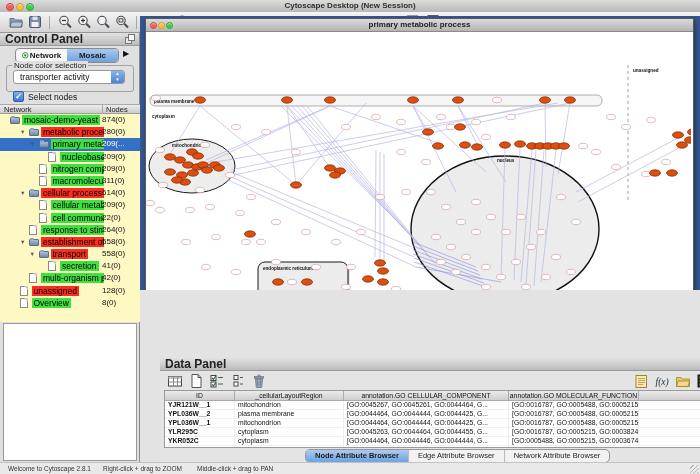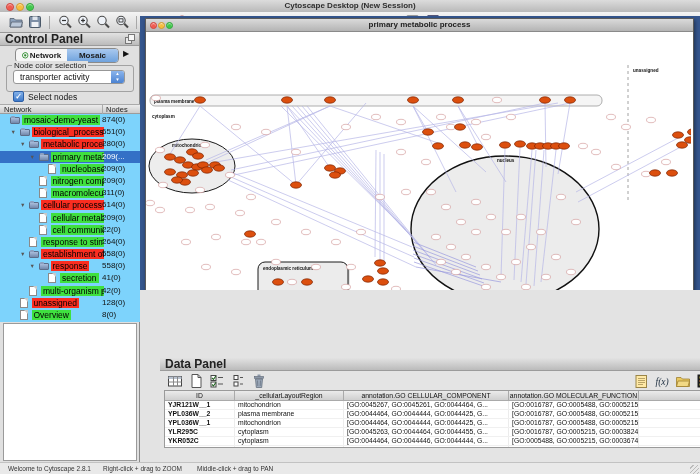--- a/index.html
+++ b/index.html
@@ -48,21 +48,21 @@
     border-radius:0 2px 2px 0;color:#fff;font-size:4.5px;line-height:6px;text-align:center;}
   .checkbox-row{position:absolute;top:58px;left:13px;display:flex;align-items:center;gap:4px;}
   .cb-box{width:9px;height:9px;background:linear-gradient(#83b1e9,#3d79ca);border:1px solid #2d5fa6;border-radius:2px;
     color:#fff;font-size:8px;line-height:9px;text-align:center;font-weight:bold;}
   .cb-label{font-size:8.5px;color:#111;}
   .tree-header{position:absolute;top:71px;left:0;width:140px;height:10px;
     background:linear-gradient(#ececec,#cccccc);border-top:1px solid #aaa;border-bottom:1px solid #9c9c9c;
     font-size:7.5px;color:#222;box-sizing:border-box;}
   .tree-header span{position:absolute;top:0;line-height:9px;}
   .th-net{left:4px}.th-nodes{left:102px;border-left:1px solid #aaa;padding-left:3px;height:9px}
-  .tree{position:absolute;top:81px;left:0;width:140px;height:208px;background:#7dd3fc;overflow:hidden;}
+  .tree{position:absolute;top:81px;left:0;width:140px;height:208px;background:#fef9c3;overflow:hidden;}
   .trow{height:12.2px;position:relative;}
   .trow.selected{background:#3470c6;}
   .tri{position:absolute;top:3px;font-size:5.5px;color:#565656;}
   .tfolder{position:absolute;top:3px;width:10px;height:7px;background:linear-gradient(#a9bddb,#7388ab);
     border:1px solid #5d6d88;border-radius:1px;box-sizing:border-box;}
   .tfolder::before{content:"";position:absolute;left:0;top:-2px;width:4px;height:2px;background:#8ca0c0;border-radius:1px 1px 0 0;}
   .tfile{position:absolute;top:1px;width:8px;height:10px;background:#fff;border:1px solid #8a8a8a;box-sizing:border-box;}
   .tfile::before{content:"";position:absolute;right:-1px;top:-1px;border:2px solid #c8c8c8;border-left-color:transparent;border-bottom-color:transparent;}
   .chip{position:absolute;top:1px;line-height:10px;font-size:8.5px;color:#000;padding:0 2px;white-space:nowrap;overflow:hidden;}
   .chip.g{background:#3fe03f;}
@@ -278,26 +278,20 @@
     <span class="th-net">Network</span>
     <span class="th-nodes">Nodes</span>
   </div>
   <div class="tree" id="network-tree">
       <div class="trow">
         <span class="tfolder" style="left: 10px;"></span>
         <span class="chip g" style="left: 22px; max-width: 78px;">mosaic-demo-yeast</span>
         <span class="tcount">874(0)</span>
       </div>
       <div class="trow">
-        <span class="tri" style="left: 10.5px;">▼</span>
-        <span class="tfolder" style="left: 19.5px;"></span>
-        <span class="chip r" style="left: 31.5px; max-width: 68.5px;">biological_process</span>
-        <span class="tcount">651(0)</span>
-      </div>
-      <div class="trow">
         <span class="tri" style="left: 20px;">▼</span>
         <span class="tfolder" style="left: 29px;"></span>
         <span class="chip r" style="left: 41px; max-width: 59px;">metabolic process</span>
         <span class="tcount">280(0)</span>
       </div>
       <div class="trow selected">
         <span class="tri" style="left: 29.5px;">▼</span>
         <span class="tfolder" style="left: 38.5px;"></span>
         <span class="chip g" style="left: 50.5px; max-width: 49.5px;">primary metabo</span>
         <span class="tcount">209(...</span>
@@ -340,21 +334,21 @@
       </div>
       <div class="trow">
         <span class="tri" style="left: 20px;">▼</span>
         <span class="tfolder" style="left: 29px;"></span>
         <span class="chip r" style="left: 41px; max-width: 59px;">establishment of lo</span>
         <span class="tcount">558(0)</span>
       </div>
       <div class="trow">
         <span class="tri" style="left: 29.5px;">▼</span>
         <span class="tfolder" style="left: 38.5px;"></span>
-        <span class="chip r" style="left: 50.5px; max-width: 49.5px;">response</span>
+        <span class="chip r" style="left: 50.5px; max-width: 49.5px;">transport</span>
         <span class="tcount">558(0)</span>
       </div>
       <div class="trow">
         <span class="tfile" style="left: 48px;"></span>
         <span class="chip g" style="left: 60px; max-width: 40px;">secretion</span>
         <span class="tcount">41(0)</span>
       </div>
       <div class="trow">
         <span class="tfile" style="left: 29px;"></span>
         <span class="chip g" style="left: 41px; max-width: 59px;">multi-organism pro</span>
@@ -759,20 +753,25 @@
         <div class="dp-cell" style="width: 165px;">[GO:0044464, GO:0044444, GO:0044425, G...</div>
         <div class="dp-cell" style="width: 130px;">[GO:0016787, GO:0005488, GO:0005215, G...</div>
         <div class="dp-cell" style="width: 64px;"></div>
       </div>
     </div>
   <div class="dp-scroll">
     <div class="dp-thumb"></div>
     <span class="dp-sarrow" style="bottom:7px">▲</span>
     <span class="dp-sarrow" style="bottom:0">▼</span>
   </div>
+  <div class="dp-tabs" id="dp-tabs">
+      <div class="dp-tab active">Node Attribute Browser</div>
+      <div class="dp-tab">Edge Attribute Browser</div>
+      <div class="dp-tab">Network Attribute Browser</div>
+    </div>
 </div>
 
 <div class="status" id="status-bar">
   <div class="sgrip"></div>
 <span style="left: 8px;">Welcome to Cytoscape 2.8.1</span>
     <span style="left: 103px;">Right-click + drag to ZOOM</span>
     <span style="left: 197px;">Middle-click + drag to PAN</span>
   </div>
 
 </body></html>

